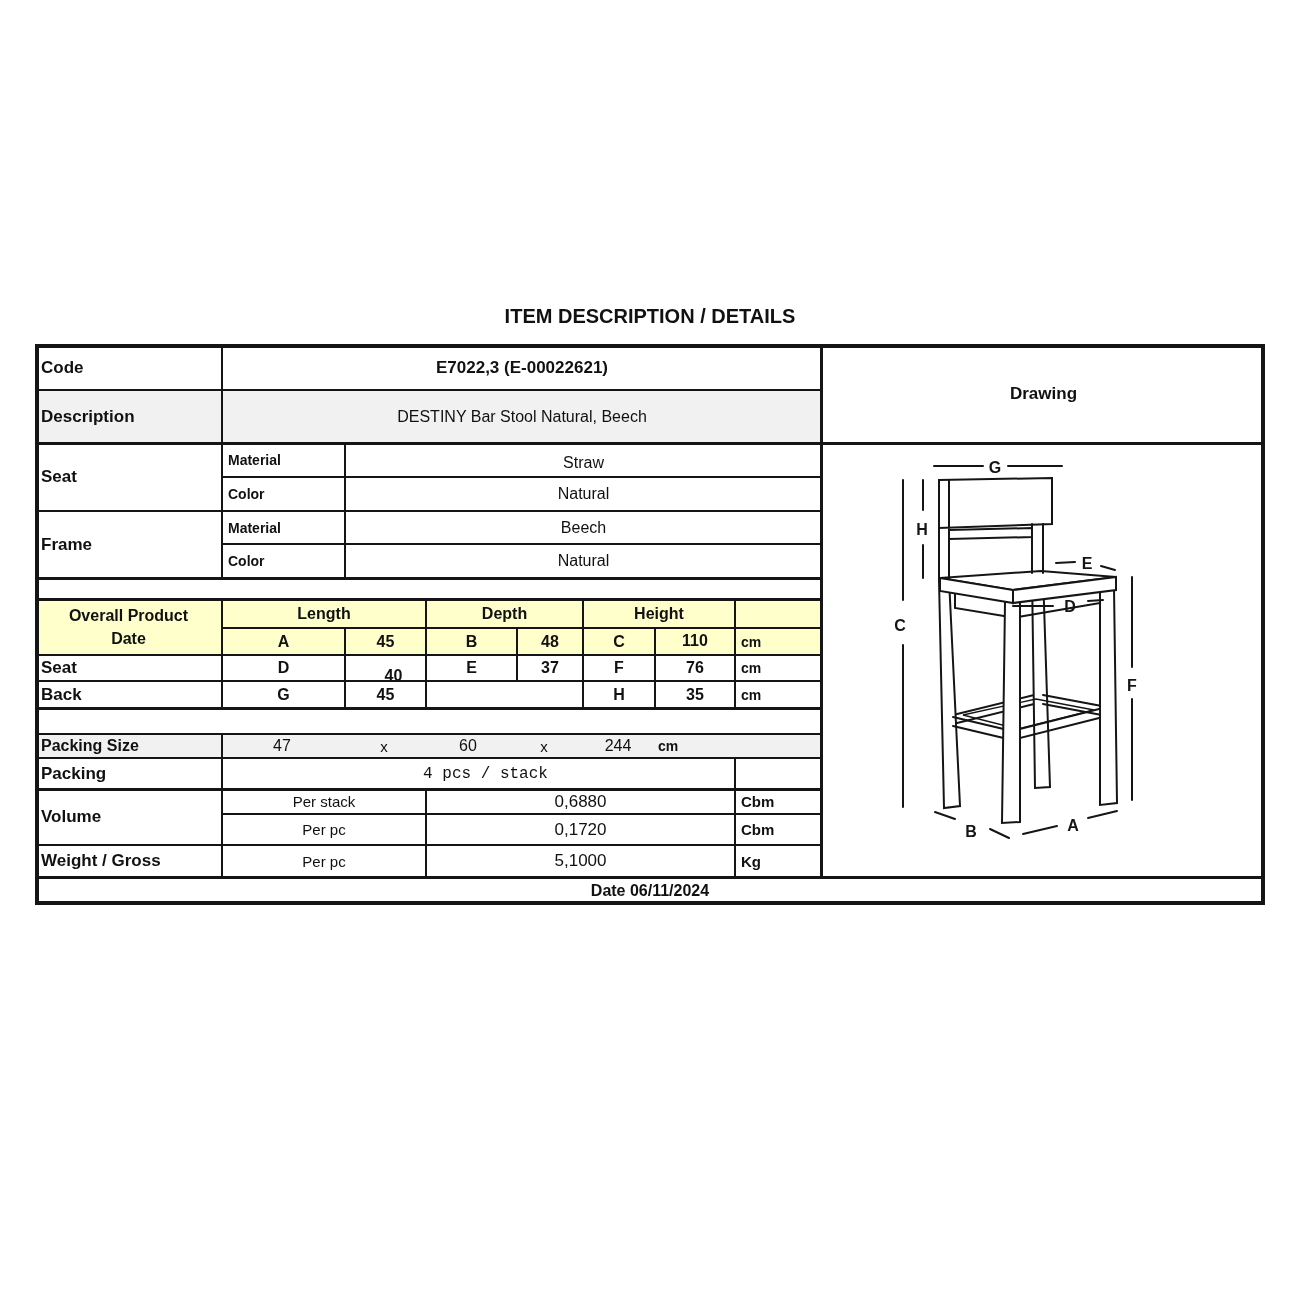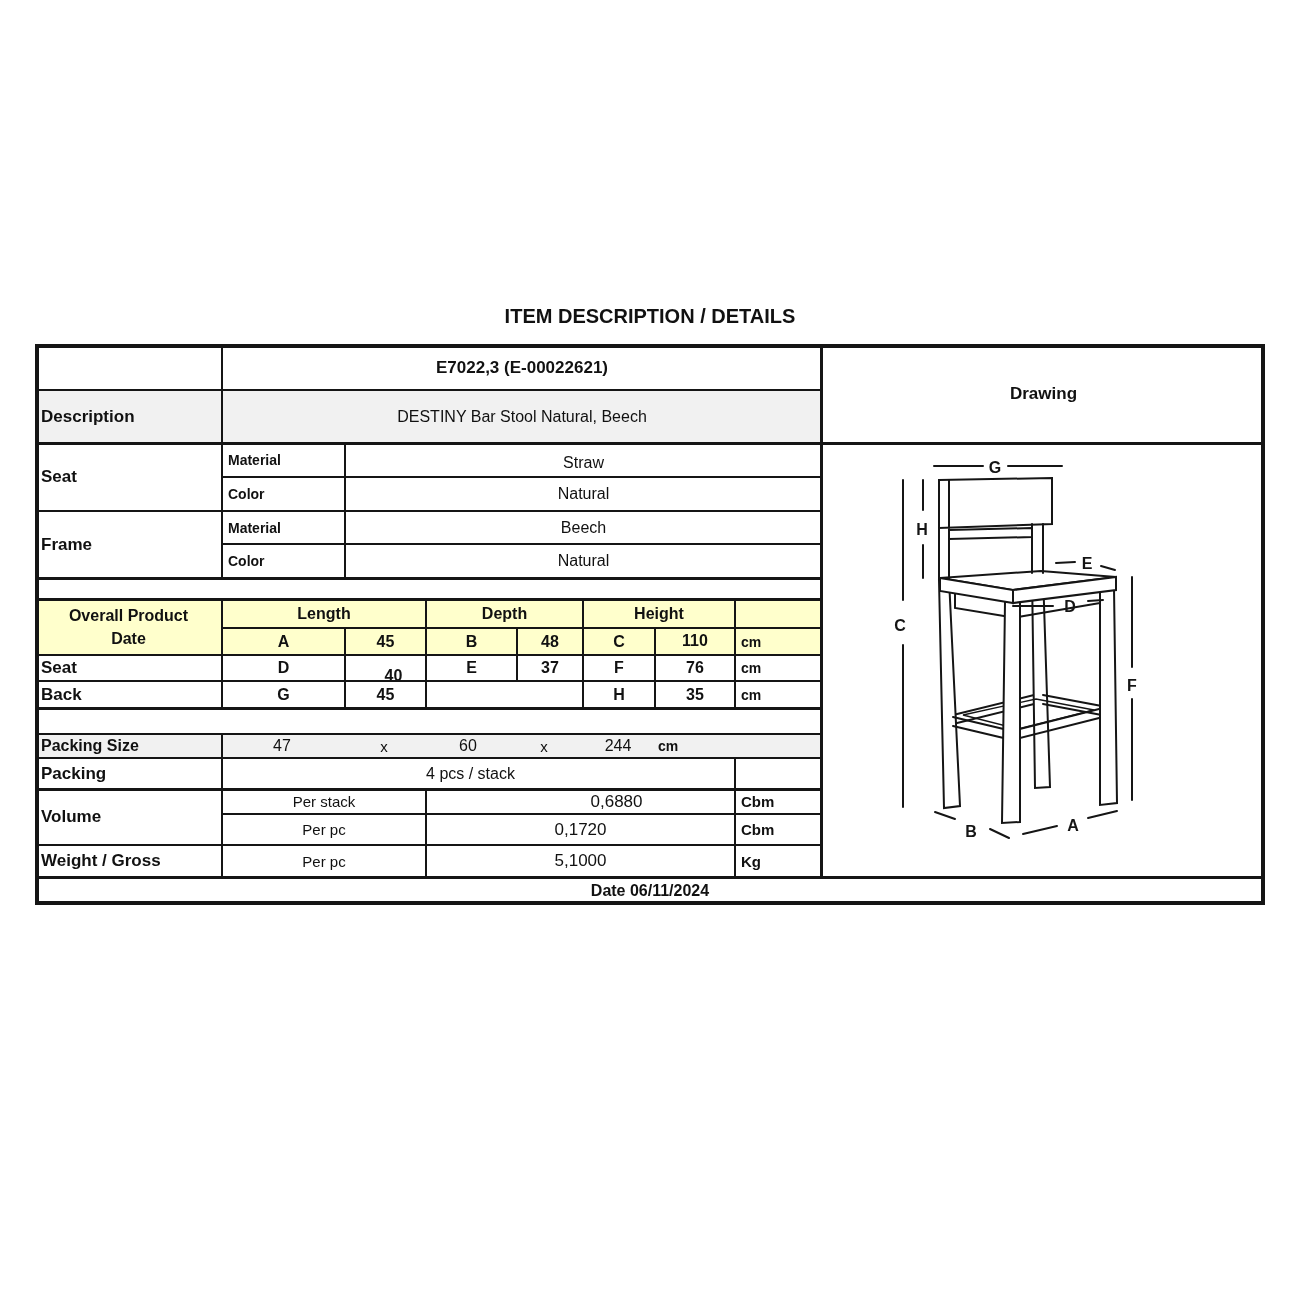--- a/index.html
+++ b/index.html
@@ -25,20 +25,21 @@
 <body>
 
 <div class="sheet">
 
   <div class="cell c b f20" style="left:35px;top:301px;width:1230px;height:30px;">ITEM DESCRIPTION / DETAILS</div>
 
   <div class="shade" style="left:35px;top:390px;width:787px;height:53px;"></div>
   <div class="yellow" style="left:35px;top:599px;width:787px;height:56px;"></div>
   <div class="shade" style="left:35px;top:734px;width:787px;height:24px;"></div>
 
+  <div class="cell l b f17" style="left:35px;top:345px;width:187px;height:45px;">Code</div>
   <div class="cell c b f17" style="left:222px;top:345px;width:600px;height:45px;">E7022,3 (E-00022621)</div>
 
   <div class="cell l b f17" style="left:35px;top:390px;width:187px;height:53px;">Description</div>
   <div class="cell c" style="left:222px;top:390px;width:600px;height:53px;">DESTINY Bar Stool Natural, Beech</div>
 
   <div class="cell c b f17" style="left:822px;top:345px;width:443px;height:98px;">Drawing</div>
 
   <div class="cell l b f17" style="left:35px;top:443px;width:187px;height:68px;">Seat</div>
   <div class="cell l b f14" style="left:222px;top:443px;width:123px;height:34px;">Material</div>
   <div class="cell c" style="left:345px;top:443px;width:477px;height:40px;">Straw</div>
@@ -87,25 +88,25 @@
   <div class="pkwrap" style="left:222px;top:734px;width:600px;height:24px;">
     <span class="pk" style="left:60px;">47</span>
     <span class="pk f15" style="left:162px;">x</span>
     <span class="pk" style="left:246px;">60</span>
     <span class="pk f15" style="left:322px;">x</span>
     <span class="pk" style="left:396px;">244</span>
     <span class="pk b f14" style="left:446px;">cm</span>
   </div>
 
   <div class="cell l b f17" style="left:35px;top:758px;width:187px;height:31px;">Packing</div>
-  <div class="cell c" style="left:214px;top:758px;width:513px;height:31px;">4 pcs / stack</div>
+  <div class="cell c" style="left:229px;top:758px;width:513px;height:31px;font-family:Liberation Mono, monospace;">4 pcs / stack</div>
 
   <div class="cell l b f17" style="left:35px;top:789px;width:187px;height:56px;">Volume</div>
   <div class="cell c f15" style="left:222px;top:789px;width:204px;height:25px;">Per stack</div>
-  <div class="cell c f17" style="left:426px;top:789px;width:309px;height:25px;margin-left:36px;">0,6880</div>
+  <div class="cell c f17" style="left:426px;top:789px;width:309px;height:25px;">0,6880</div>
   <div class="cell l b f15" style="left:735px;top:789px;width:87px;height:25px;">Cbm</div>
   <div class="cell c f15" style="left:222px;top:814px;width:204px;height:31px;">Per pc</div>
   <div class="cell c f17" style="left:426px;top:814px;width:309px;height:31px;">0,1720</div>
   <div class="cell l b f15" style="left:735px;top:814px;width:87px;height:31px;">Cbm</div>
 
   <div class="cell l b f17" style="left:35px;top:845px;width:187px;height:32px;">Weight / Gross</div>
   <div class="cell c f15" style="left:222px;top:845px;width:204px;height:32px;">Per pc</div>
   <div class="cell c f17" style="left:426px;top:845px;width:309px;height:32px;">5,1000</div>
   <div class="cell l b f15" style="left:735px;top:845px;width:87px;height:32px;">Kg</div>
 

